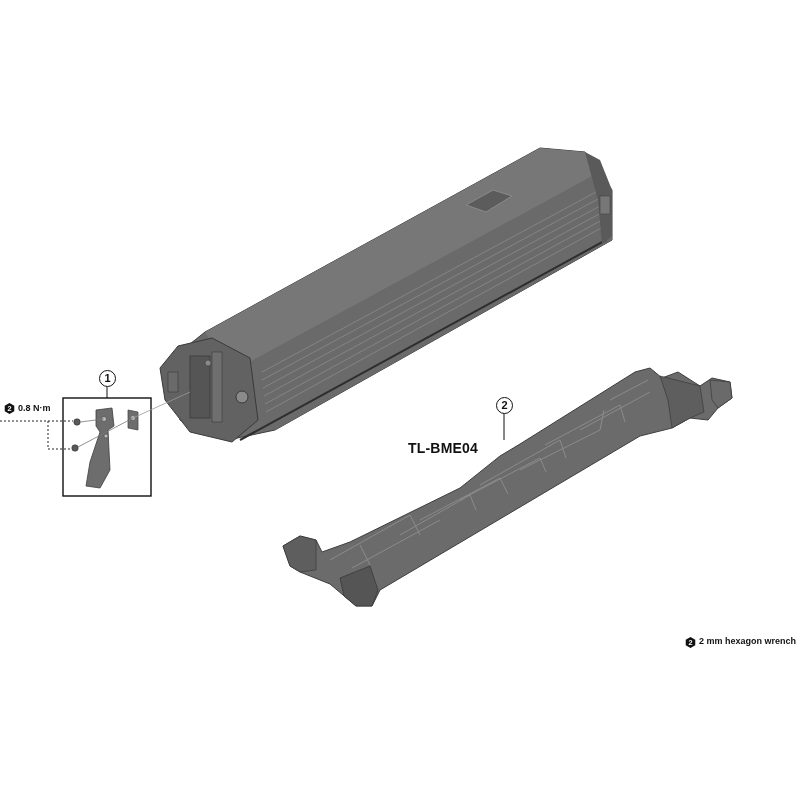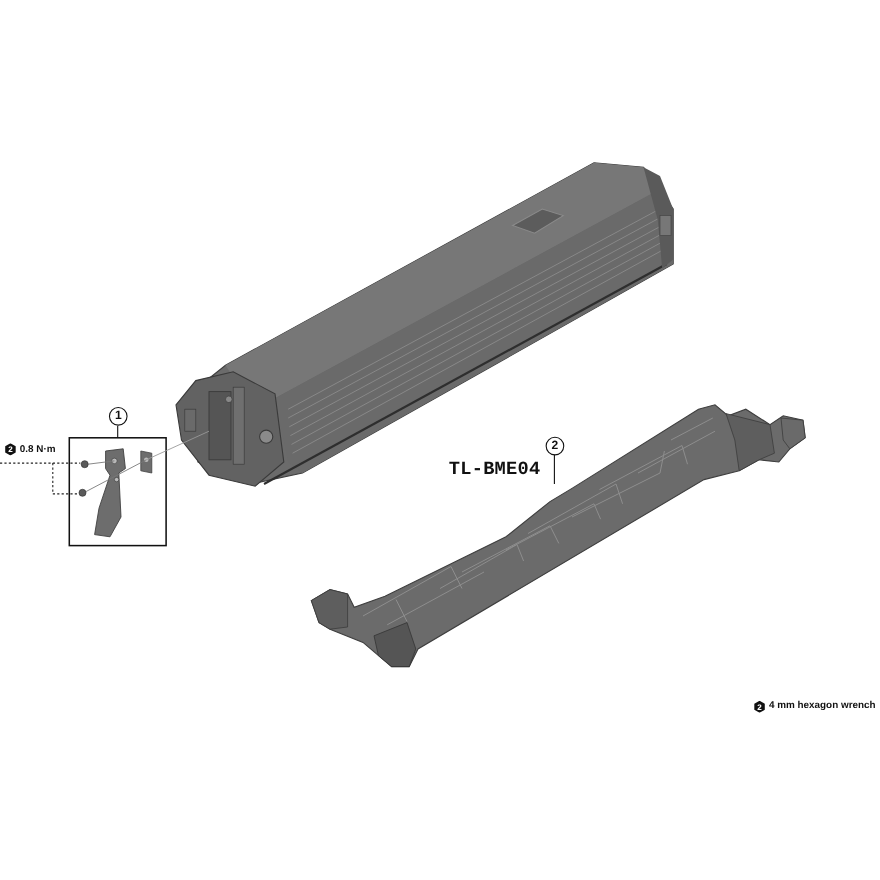--- a/index.html
+++ b/index.html
@@ -1,21 +1,21 @@
 <!DOCTYPE html>
 <html><head>
 <meta charset="utf-8">
 <style>
   html, body { margin: 0; padding: 0; background: #ffffff; }
   body { width: 800px; height: 800px; position: relative; overflow: hidden;
          font-family: "Liberation Sans", sans-serif; }
   svg.art { position: absolute; left: 0; top: 0; }
   .lbl { position: absolute; color: #111; font-weight: bold; white-space: nowrap; }
   .torque { left: 18px; top: 403px; font-size: 9px; }
-  .tool-name { left: 408px; top: 418px; font-size: 17px; letter-spacing: 0.2px; font-family: Liberation Mono, monospace; }
+  .tool-name { left: 408px; top: 440px; font-size: 14px; letter-spacing: 0.2px; }
   .legend { left: 699px; top: 636px; font-size: 9px; }
   .hexbadge { position: absolute; width: 11px; height: 11px; }
   .callout { position: absolute; font-size: 11px; font-weight: bold; color: #111;
              width: 17px; height: 17px; border: 1.4px solid #111; border-radius: 50%;
              box-sizing: border-box; text-align: center; line-height: 15px; background: #fff; }
 </style>
 </head>
 <body>
 
 <svg class="art" width="800" height="800" viewBox="0 0 800 800">
@@ -124,13 +124,13 @@
   <text x="6" y="9" font-size="8" font-weight="bold" fill="#fff" text-anchor="middle" font-family="Liberation Sans, sans-serif">2</text>
 </svg>
 <div class="lbl torque">0.8 N·m</div>
 
 <div class="lbl tool-name">TL-BME04</div>
 
 <svg class="hexbadge" style="left:685px; top:637px;" viewBox="0 0 12 12">
   <polygon points="6,0 11.2,3 11.2,9 6,12 0.8,9 0.8,3" fill="#111"></polygon>
   <text x="6" y="9" font-size="8" font-weight="bold" fill="#fff" text-anchor="middle" font-family="Liberation Sans, sans-serif">2</text>
 </svg>
-<div class="lbl legend">4 mm hexagon wrench</div>
+<div class="lbl legend">2 mm hexagon wrench</div>
 
 </body></html>

